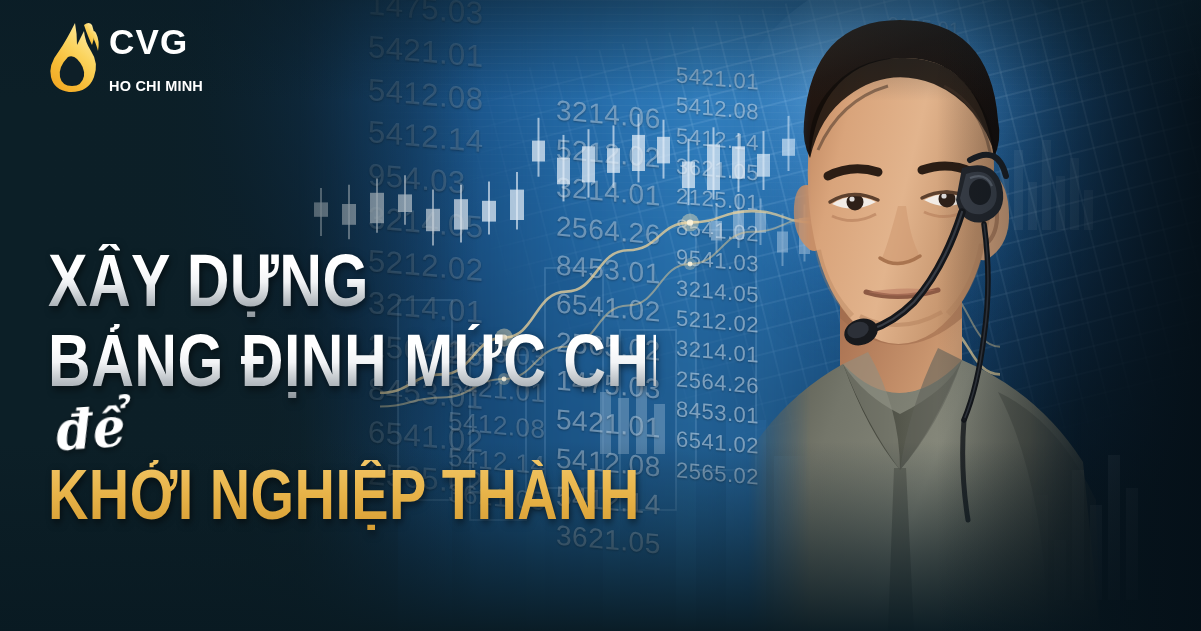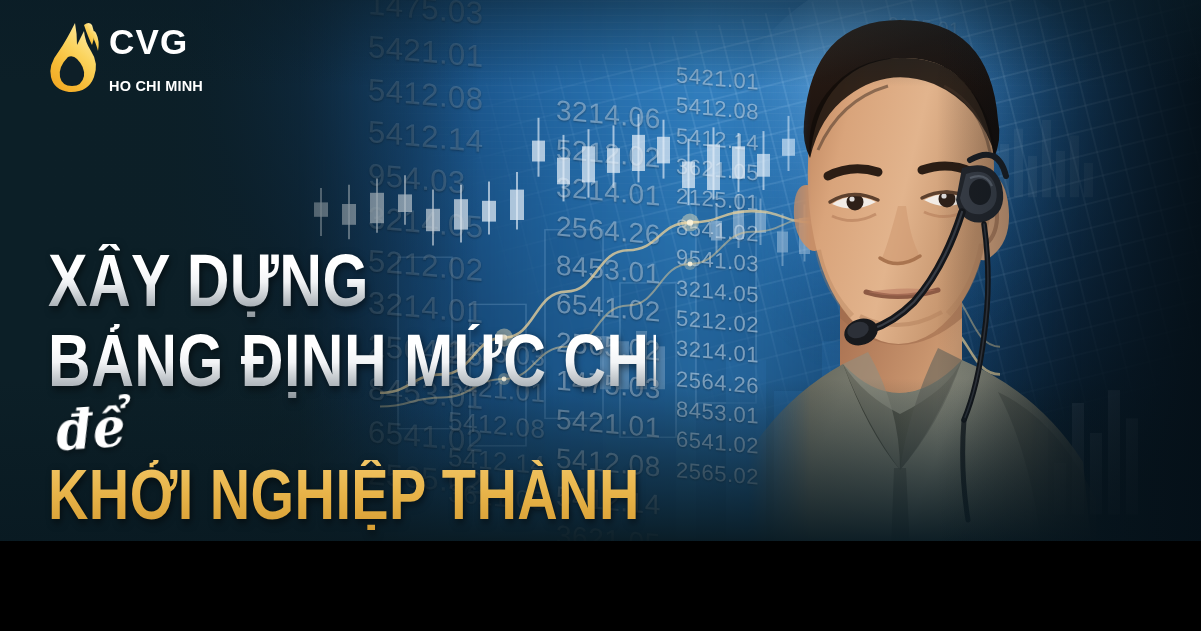--- a/index.html
+++ b/index.html
@@ -6,21 +6,21 @@
   * { margin:0; padding:0; box-sizing:border-box; }
   html,body{ background:#000; }
   body{
     font-family:"Liberation Sans", sans-serif;
     -webkit-font-smoothing:antialiased;
   }
 
   #banner{
     position:relative;
     width:1201px;
-    height:541px;
+    height:631px;
     overflow:hidden;
     background:#701a75;
   }
 
   
   .layer{ position:absolute; inset:0; }
 
   
   .bg-base{
     background:

